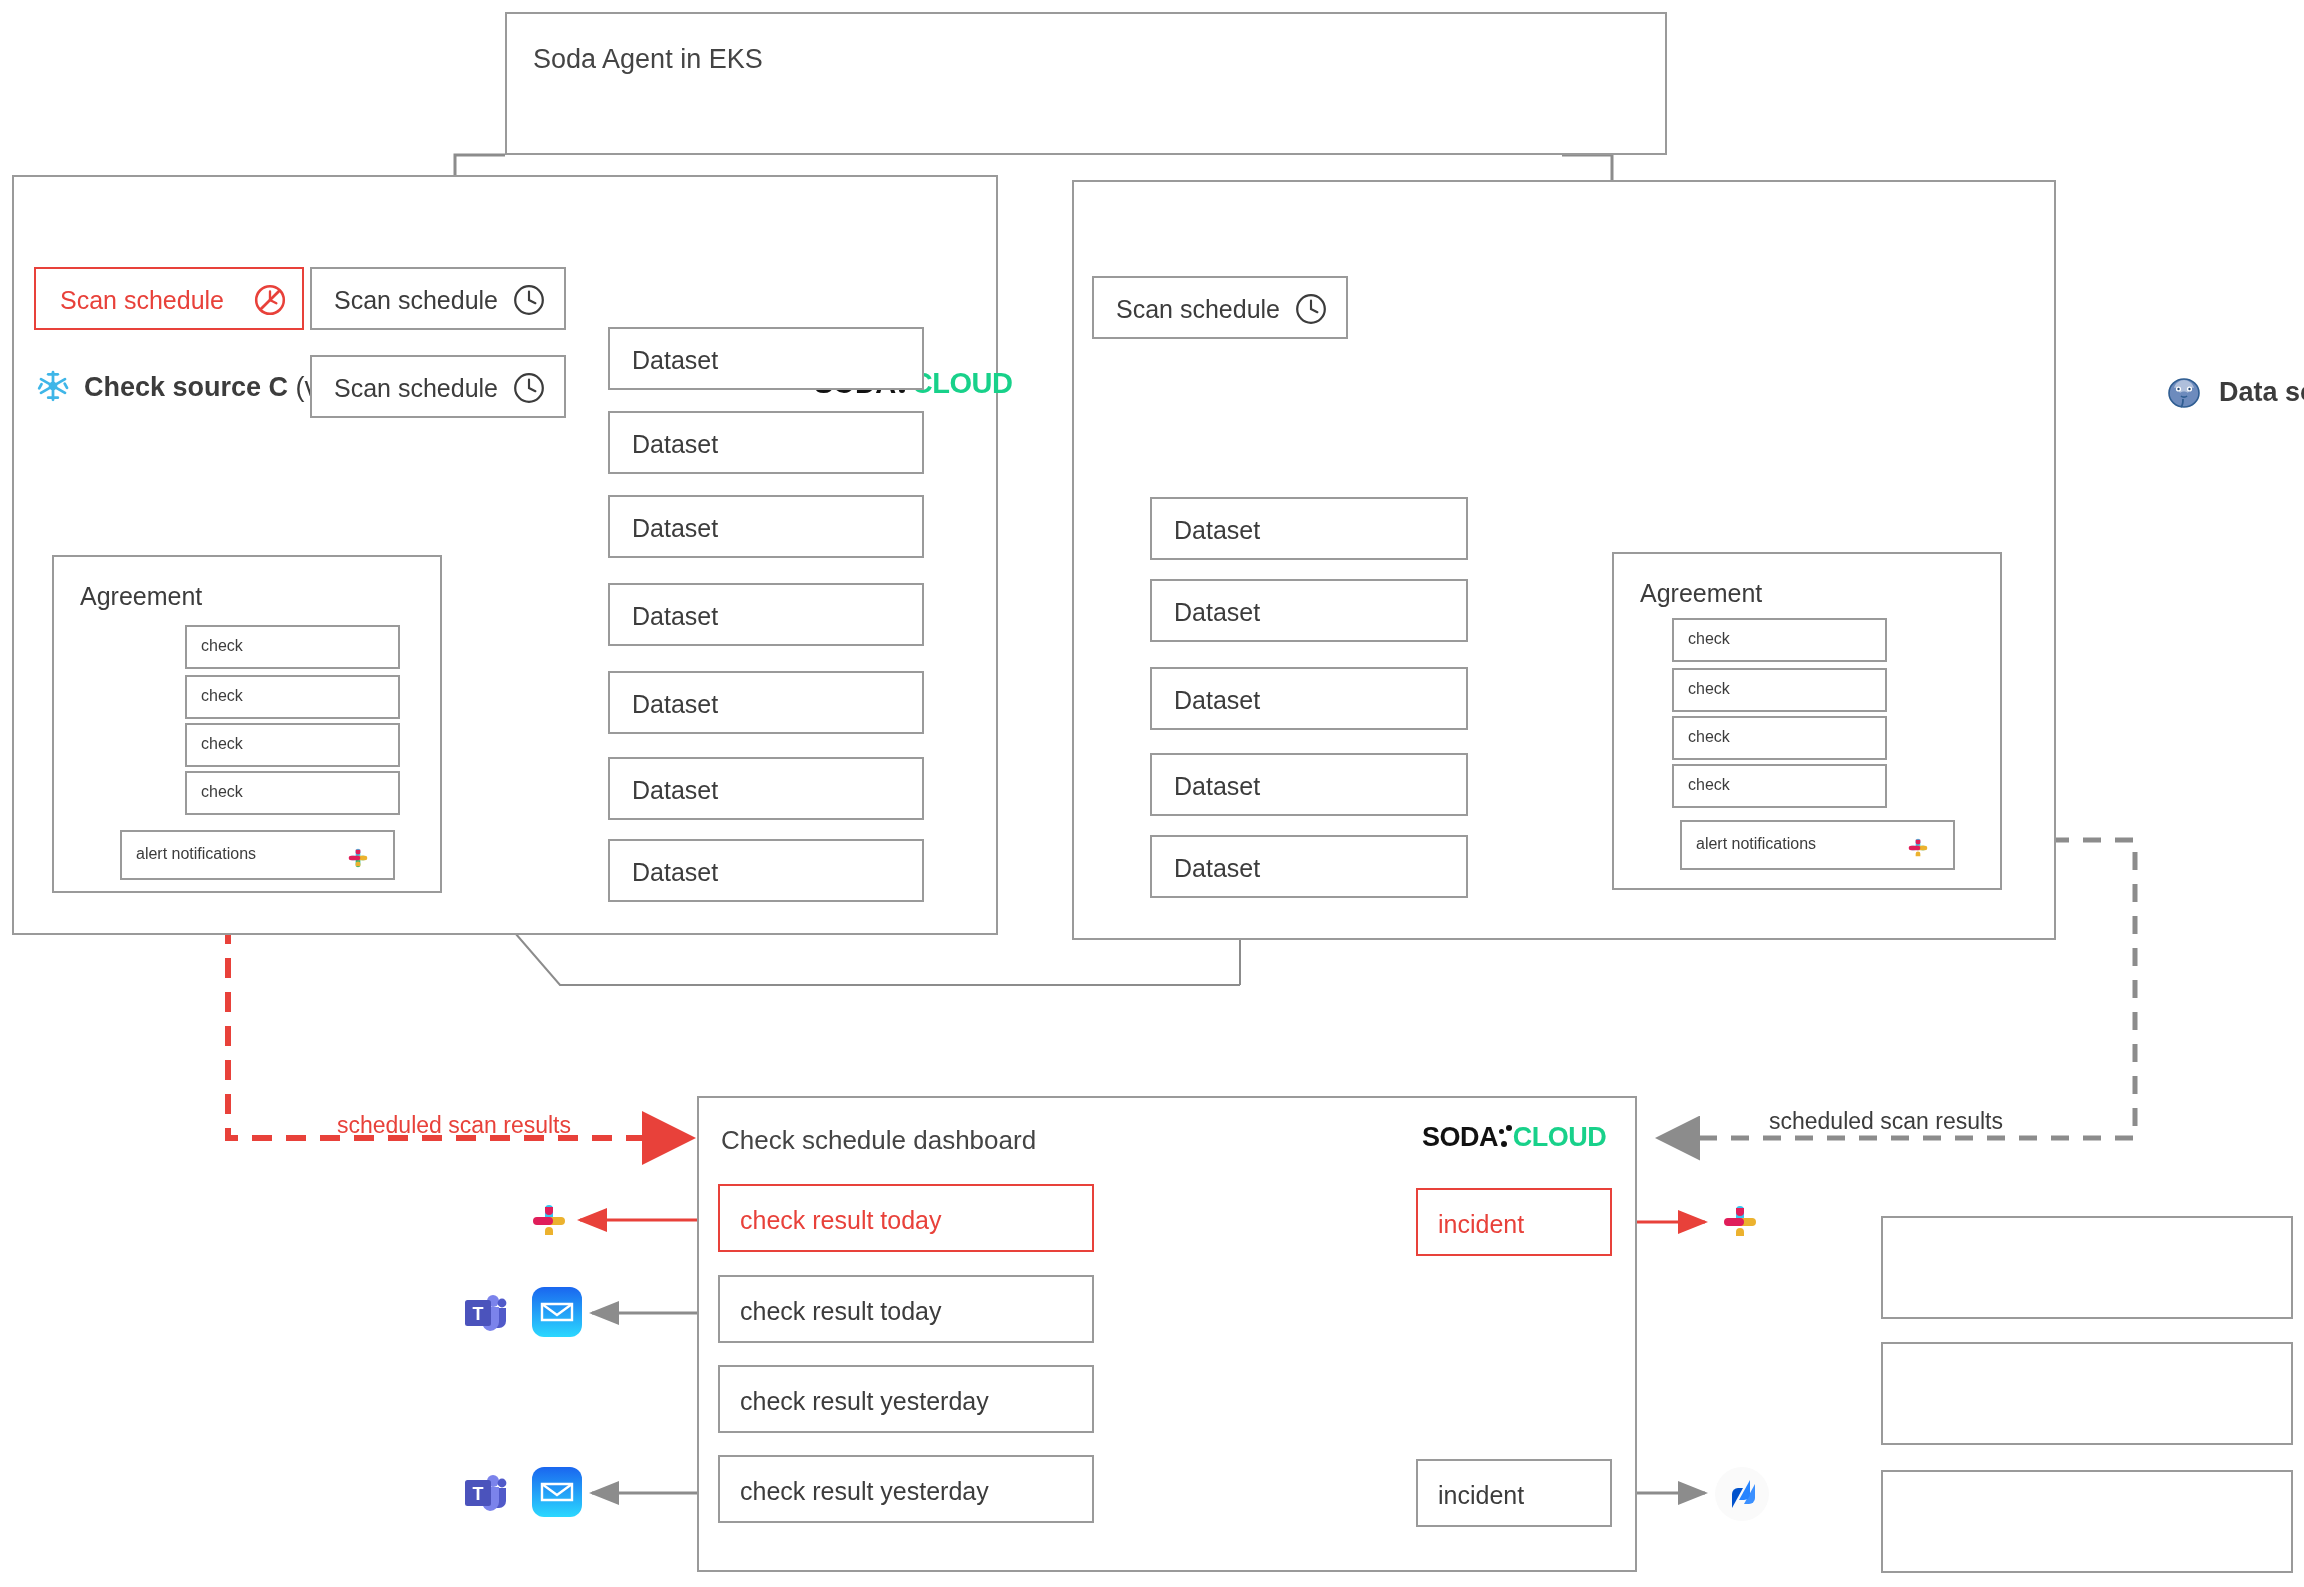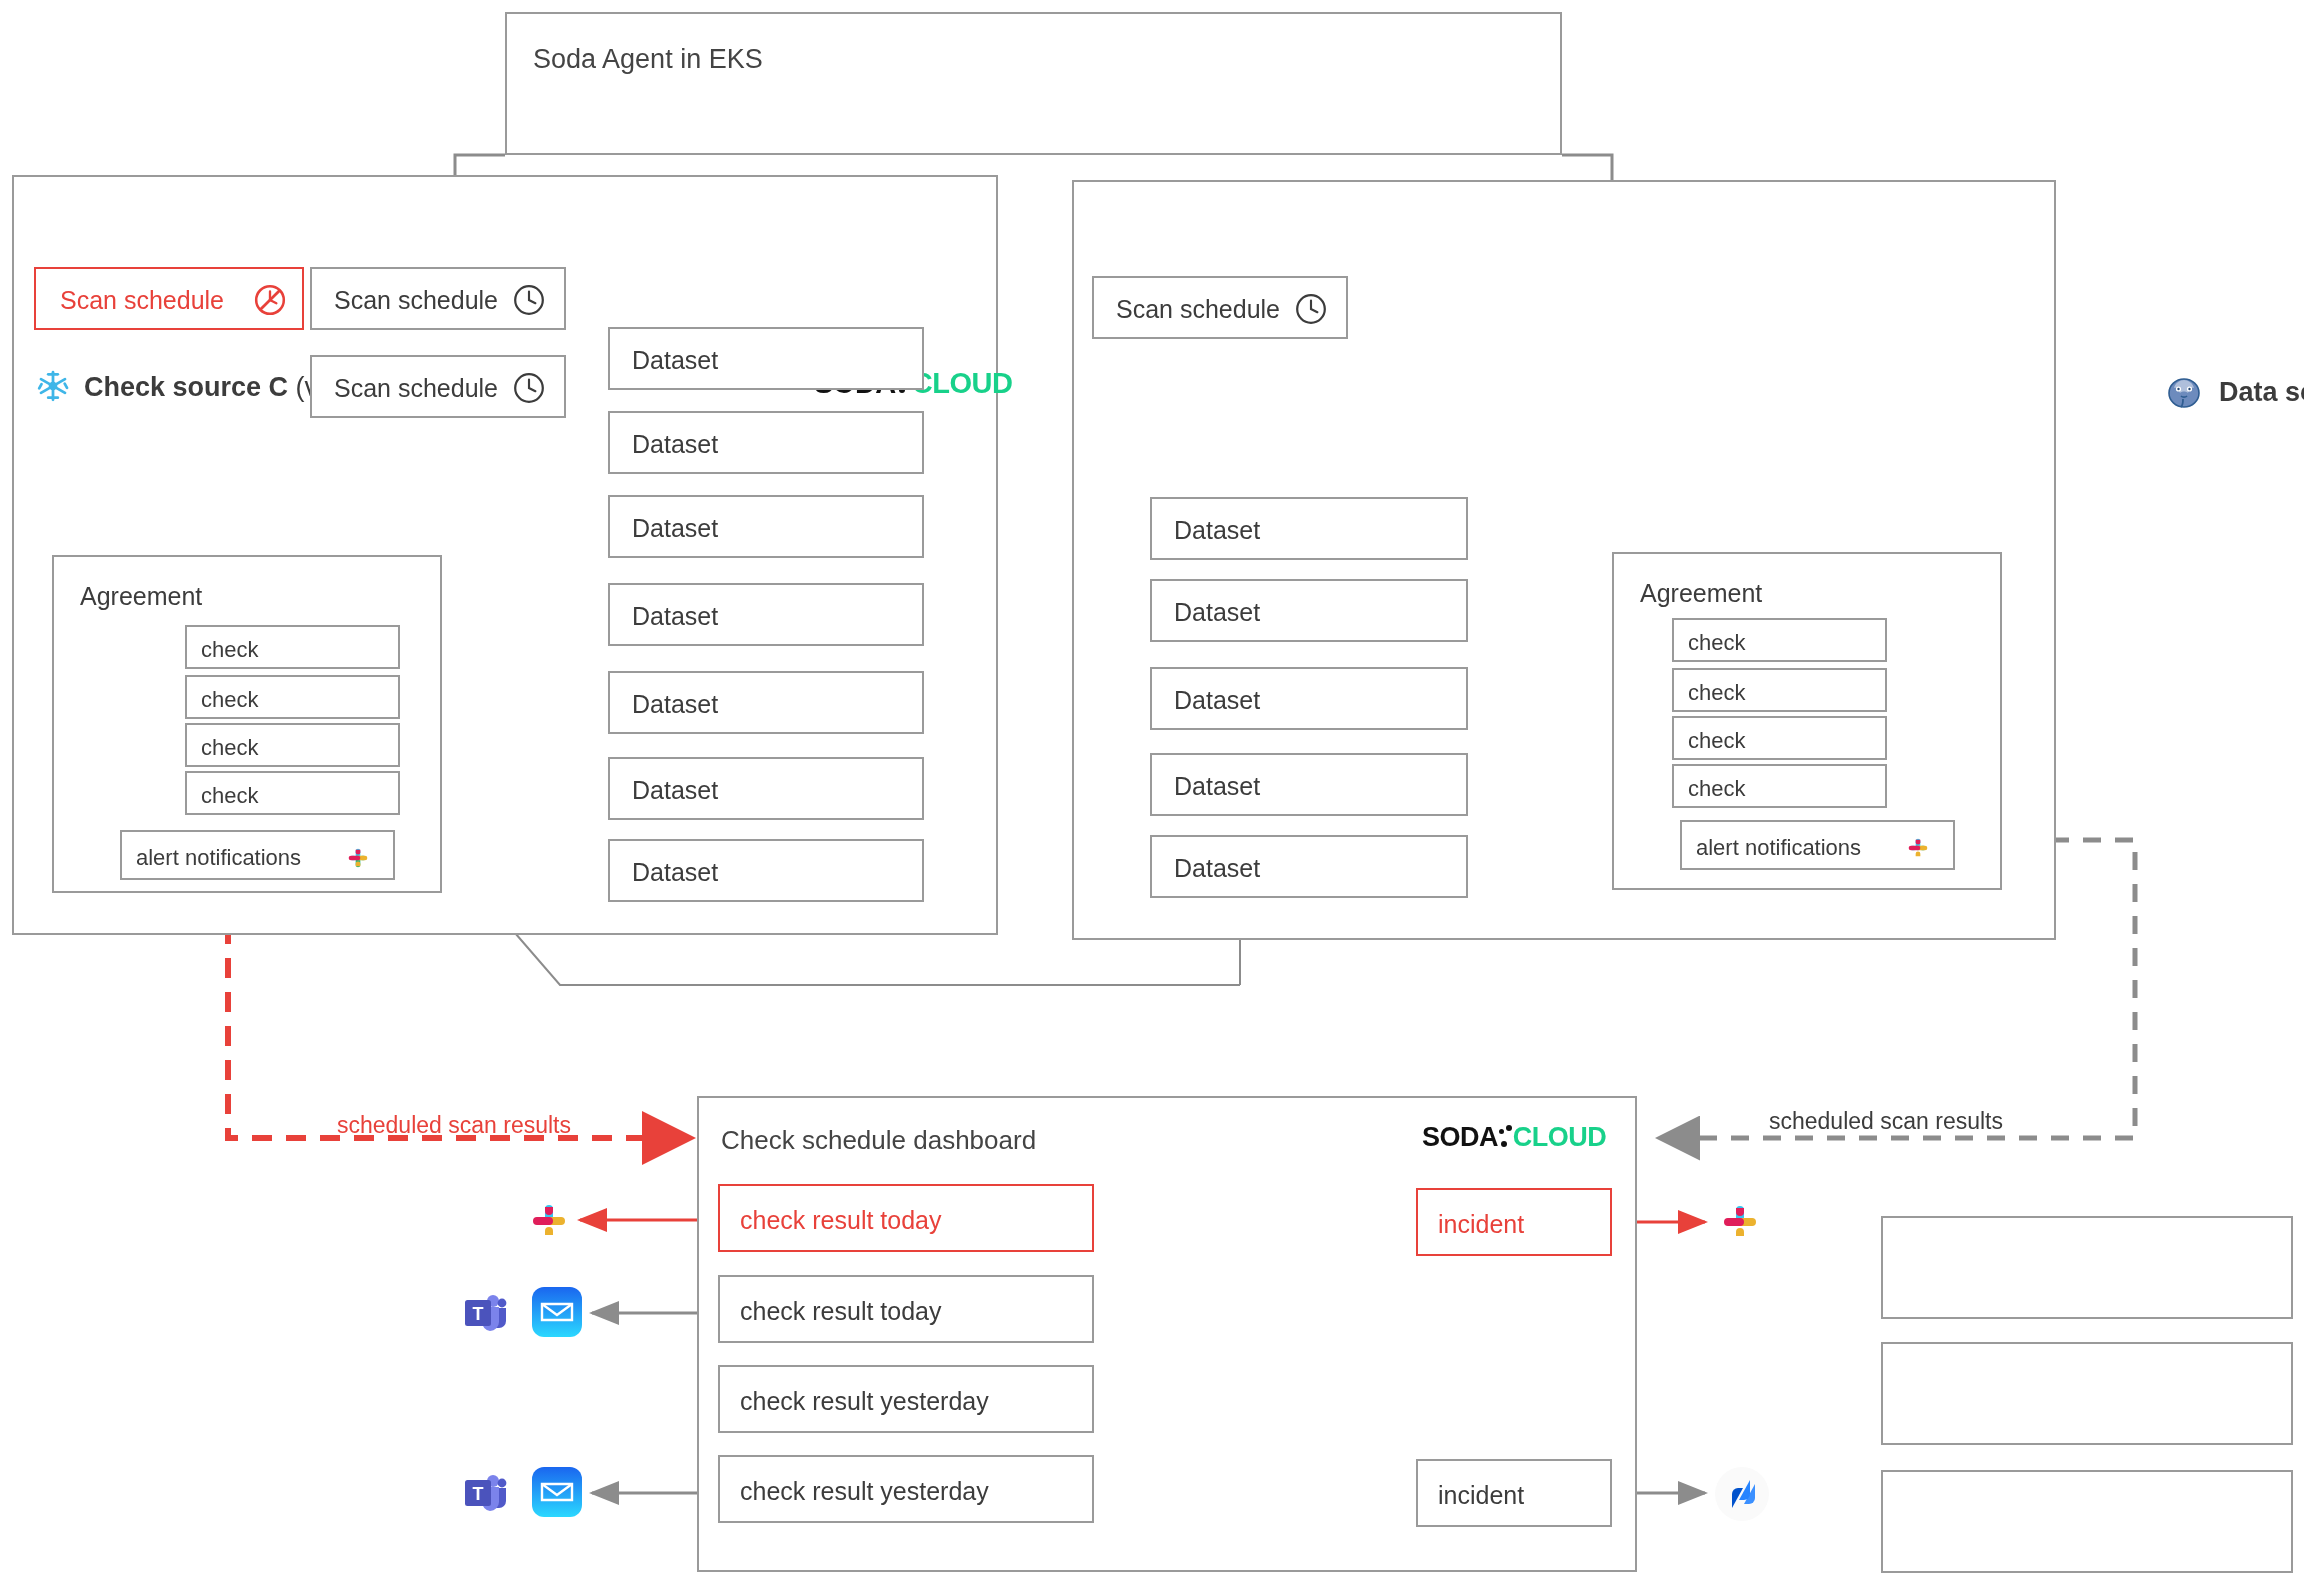--- a/index.html
+++ b/index.html
@@ -8,21 +8,21 @@
   .abs{position:absolute;box-sizing:border-box;}
   .box{position:absolute;box-sizing:border-box;background:#fff;border:2px solid #9a9a9a;}
   .boxred{border-color:#e8413a;}
   .lbl{position:absolute;box-sizing:border-box;white-space:nowrap;}
   svg.layer{position:absolute;left:0;top:0;width:2304px;height:1587px;pointer-events:none;}
   .t-title{font-size:27px;color:#444;}
   .t-sub{font-size:21px;color:#555;}
   .t-h{font-size:27px;color:#3c3c3c;}
   .t-h b{font-weight:bold;}
   .t-n{font-size:25px;color:#3c3c3c;}
-  .t-s{font-size:22px;color:#3c3c3c;}
+  .t-s{font-size:16px;color:#3c3c3c;}
   .t-red{color:#e8413a;}
   .t-edge{font-size:23px;color:#3c3c3c;}
   .t-edge-red{font-size:23px;color:#e8413a;}
   .center-v{display:flex;align-items:center;}
   
   .sodalogo{position:absolute;display:flex;align-items:center;font-weight:bold;letter-spacing:-0.5px;}
   .sodalogo .s1{color:#111;}
   .sodalogo .s2{color:#18d18a;}
   .sodadots{display:inline-block;position:relative;width:.55em;height:1em;}
   .sodadots i{position:absolute;background:#111;border-radius:50%;display:block;}
@@ -94,21 +94,21 @@
 
   <path d="M718,1493 L592,1493" fill="none" stroke="#8c8c8c" stroke-width="3" marker-end="url(#arrGrey)"></path>
 
   <path d="M1094,1320 L1416,1486" fill="none" stroke="#8c8c8c" stroke-width="2"></path>
 
   <path d="M1094,1493 L1416,1493" fill="none" stroke="#8c8c8c" stroke-width="2"></path>
 
   <path d="M1607,1493 L1705,1493" fill="none" stroke="#8c8c8c" stroke-width="3" marker-end="url(#arrGrey)"></path>
 </svg>
 
-<div class="box" style="left:505px;top:12px;width:1057px;height:143px;">
+<div class="box" style="left:505px;top:12px;width:1162px;height:143px;">
   <div class="lbl t-title" style="left:26px;top:30px;">Soda Agent in EKS</div>
 </div>
 
 <div class="box" style="left:12px;top:175px;width:986px;height:760px;">
 
   <span class="abs" style="left:22px;top:192px;width:34px;height:34px;">
     <svg viewBox="0 0 32 32" width="34" height="34">
       <g stroke="#3fb6e8" stroke-width="2.6" stroke-linecap="round">
         <line x1="16" y1="3" x2="16" y2="29"></line>
         <line x1="4.7" y1="9.5" x2="27.3" y2="22.5"></line>

